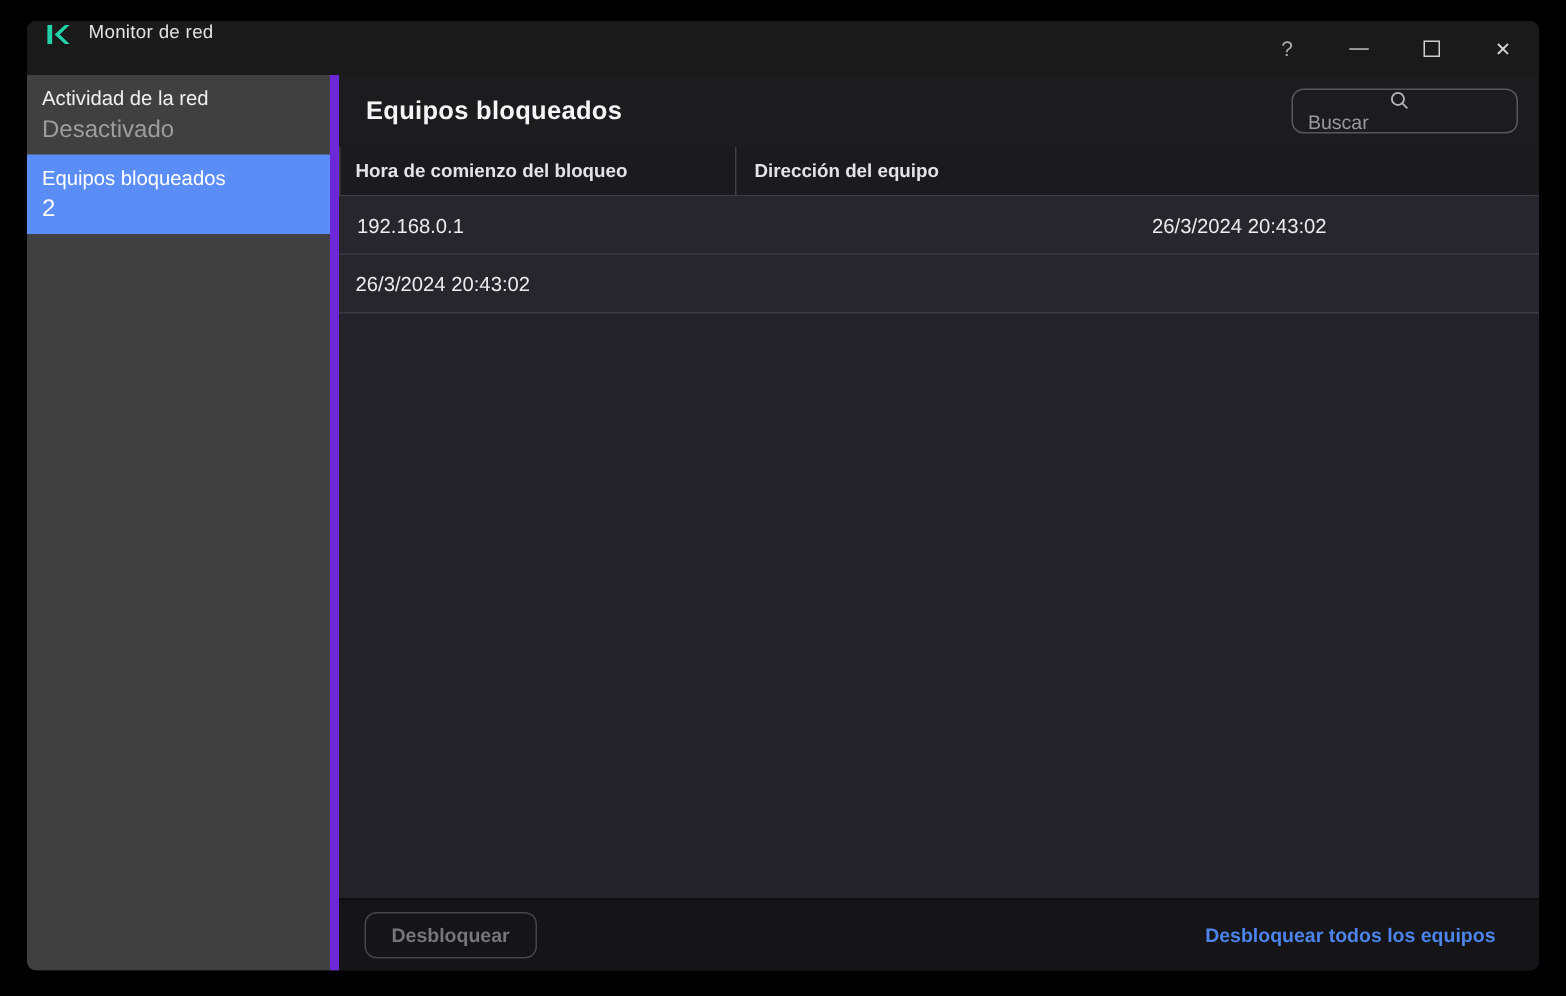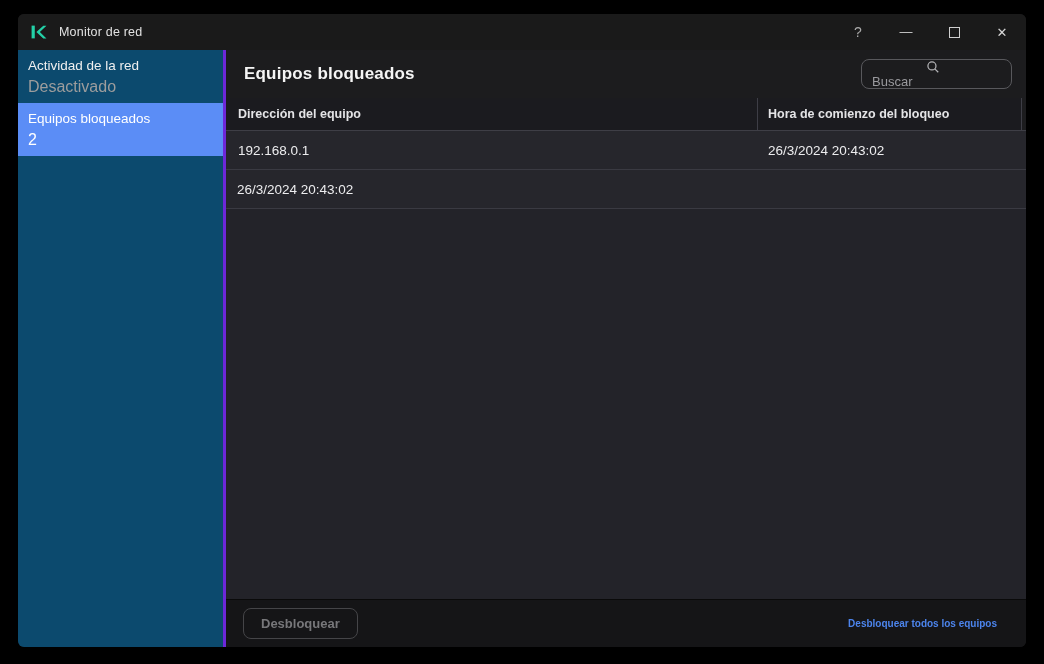--- a/index.html
+++ b/index.html
@@ -7,40 +7,40 @@
     font-family: "Liberation Sans", sans-serif; }
 
   .window {
     position: absolute; left: 18px; top: 14px; width: 1008px; height: 633px;
     background: #1b1b1d; border-radius: 6px; overflow: hidden;
     display: flex; flex-direction: column;
   }
 
   
   .titlebar {
-    height: 36px; background: #1a1a1a; display: flex; align-items: center;
+    height: 36px; background: #1a1a1a; display: flex; 
     padding-left: 12px; flex: 0 0 auto;
   }
   .logo { width: 17px; height: 18px; margin-right: 12px; flex: 0 0 auto; }
   .win-title { font-size: 12.5px; color: #e2e2e2; letter-spacing: .2px; }
   .controls { margin-left: auto; display: flex; height: 36px; }
   .ctrl-btn {
     width: 48px; height: 36px; background: transparent; border: none;
     display: flex; align-items: center; justify-content: center;
     color: #c9c9c9; cursor: pointer;
   }
   .ctrl-help { font-size: 14px; color: #a9a9a9; }
   .ctrl-min { font-size: 13px; color: #d2d2d2; line-height: 8px; }
   .max-glyph { width: 11px; height: 11px; border: 1.5px solid #cfcfcf; display: block; }
   .ctrl-close { font-size: 13px; color: #d6d6d6; }
 
   
   .win-body { flex: 1; display: flex; min-height: 0; }
 
-  .sidebar { width: 208px; background: #0c4a6e; border-right: 3px solid #6d28d9; flex: 0 0 auto; }
+  .sidebar { width: 208px; background: #404040; border-right: 6px solid #6d28d9; flex: 0 0 auto; }
   .side-item { padding: 8px 10px 9px 10px; cursor: pointer; }
   .side-label { font-size: 13.5px; line-height: 16px; color: #efefef; }
   .side-sub { font-size: 16px; line-height: 14px; margin-top: 6px; color: #9d9d9d; }
   .side-item.selected { background: #5b8df6; }
   .side-item.selected .side-label, .side-item.selected .side-sub { color: #ffffff; }
 
   .main { flex: 1; display: flex; flex-direction: column; min-width: 0; }
 
   .main-header {
     height: 48px; background: #1c1c1e; display: flex; align-items: center;
@@ -85,21 +85,21 @@
     display: flex; align-items: center; justify-content: space-between;
     padding: 0 29px 0 17px; flex: 0 0 auto;
   }
   .btn-unblock {
     height: 31px; padding: 0 17px; background: transparent;
     border: 1px solid #454548; border-radius: 8px; color: #77777a;
     font-size: 13px; font-weight: bold; font-family: "Liberation Sans", sans-serif;
     cursor: default;
   }
   .link-unblock-all {
-    font-size: 10px; font-weight: bold; color: #4c84ec; text-decoration: none;
+    font-size: 13px; font-weight: bold; color: #4c84ec; text-decoration: none;
     cursor: pointer;
   }
 </style>
 </head>
 <body>
 
 <div class="window">
 
   <div class="titlebar">
     <svg class="logo" viewBox="0 0 32 32">
@@ -143,22 +143,22 @@
         <div class="search">
           <svg width="14" height="14" viewBox="0 0 16 16">
             <circle cx="6.8" cy="6.8" r="4.6" fill="none" stroke="#b5b5b8" stroke-width="1.4"></circle>
             <line x1="10.4" y1="10.4" x2="14" y2="14" stroke="#b5b5b8" stroke-width="1.4"></line>
           </svg>
           <input type="text" placeholder="Buscar" style="">
         </div>
       </div>
 
       <div class="table-header">
+        <div class="th col2">Hora de comienzo del bloqueo</div>
         <div class="th col1">Dirección del equipo</div>
-        <div class="th col2">Hora de comienzo del bloqueo</div>
         <div class="th-gutter"></div>
       </div>
 
       <div class="table-body">
         <div class="row">
           <div class="cell col1">192.168.0.1</div>
           <div class="cell col2">26/3/2024 20:43:02</div>
         </div>
         <div class="row">
           <div class="cell col2">26/3/2024 20:43:02</div>

